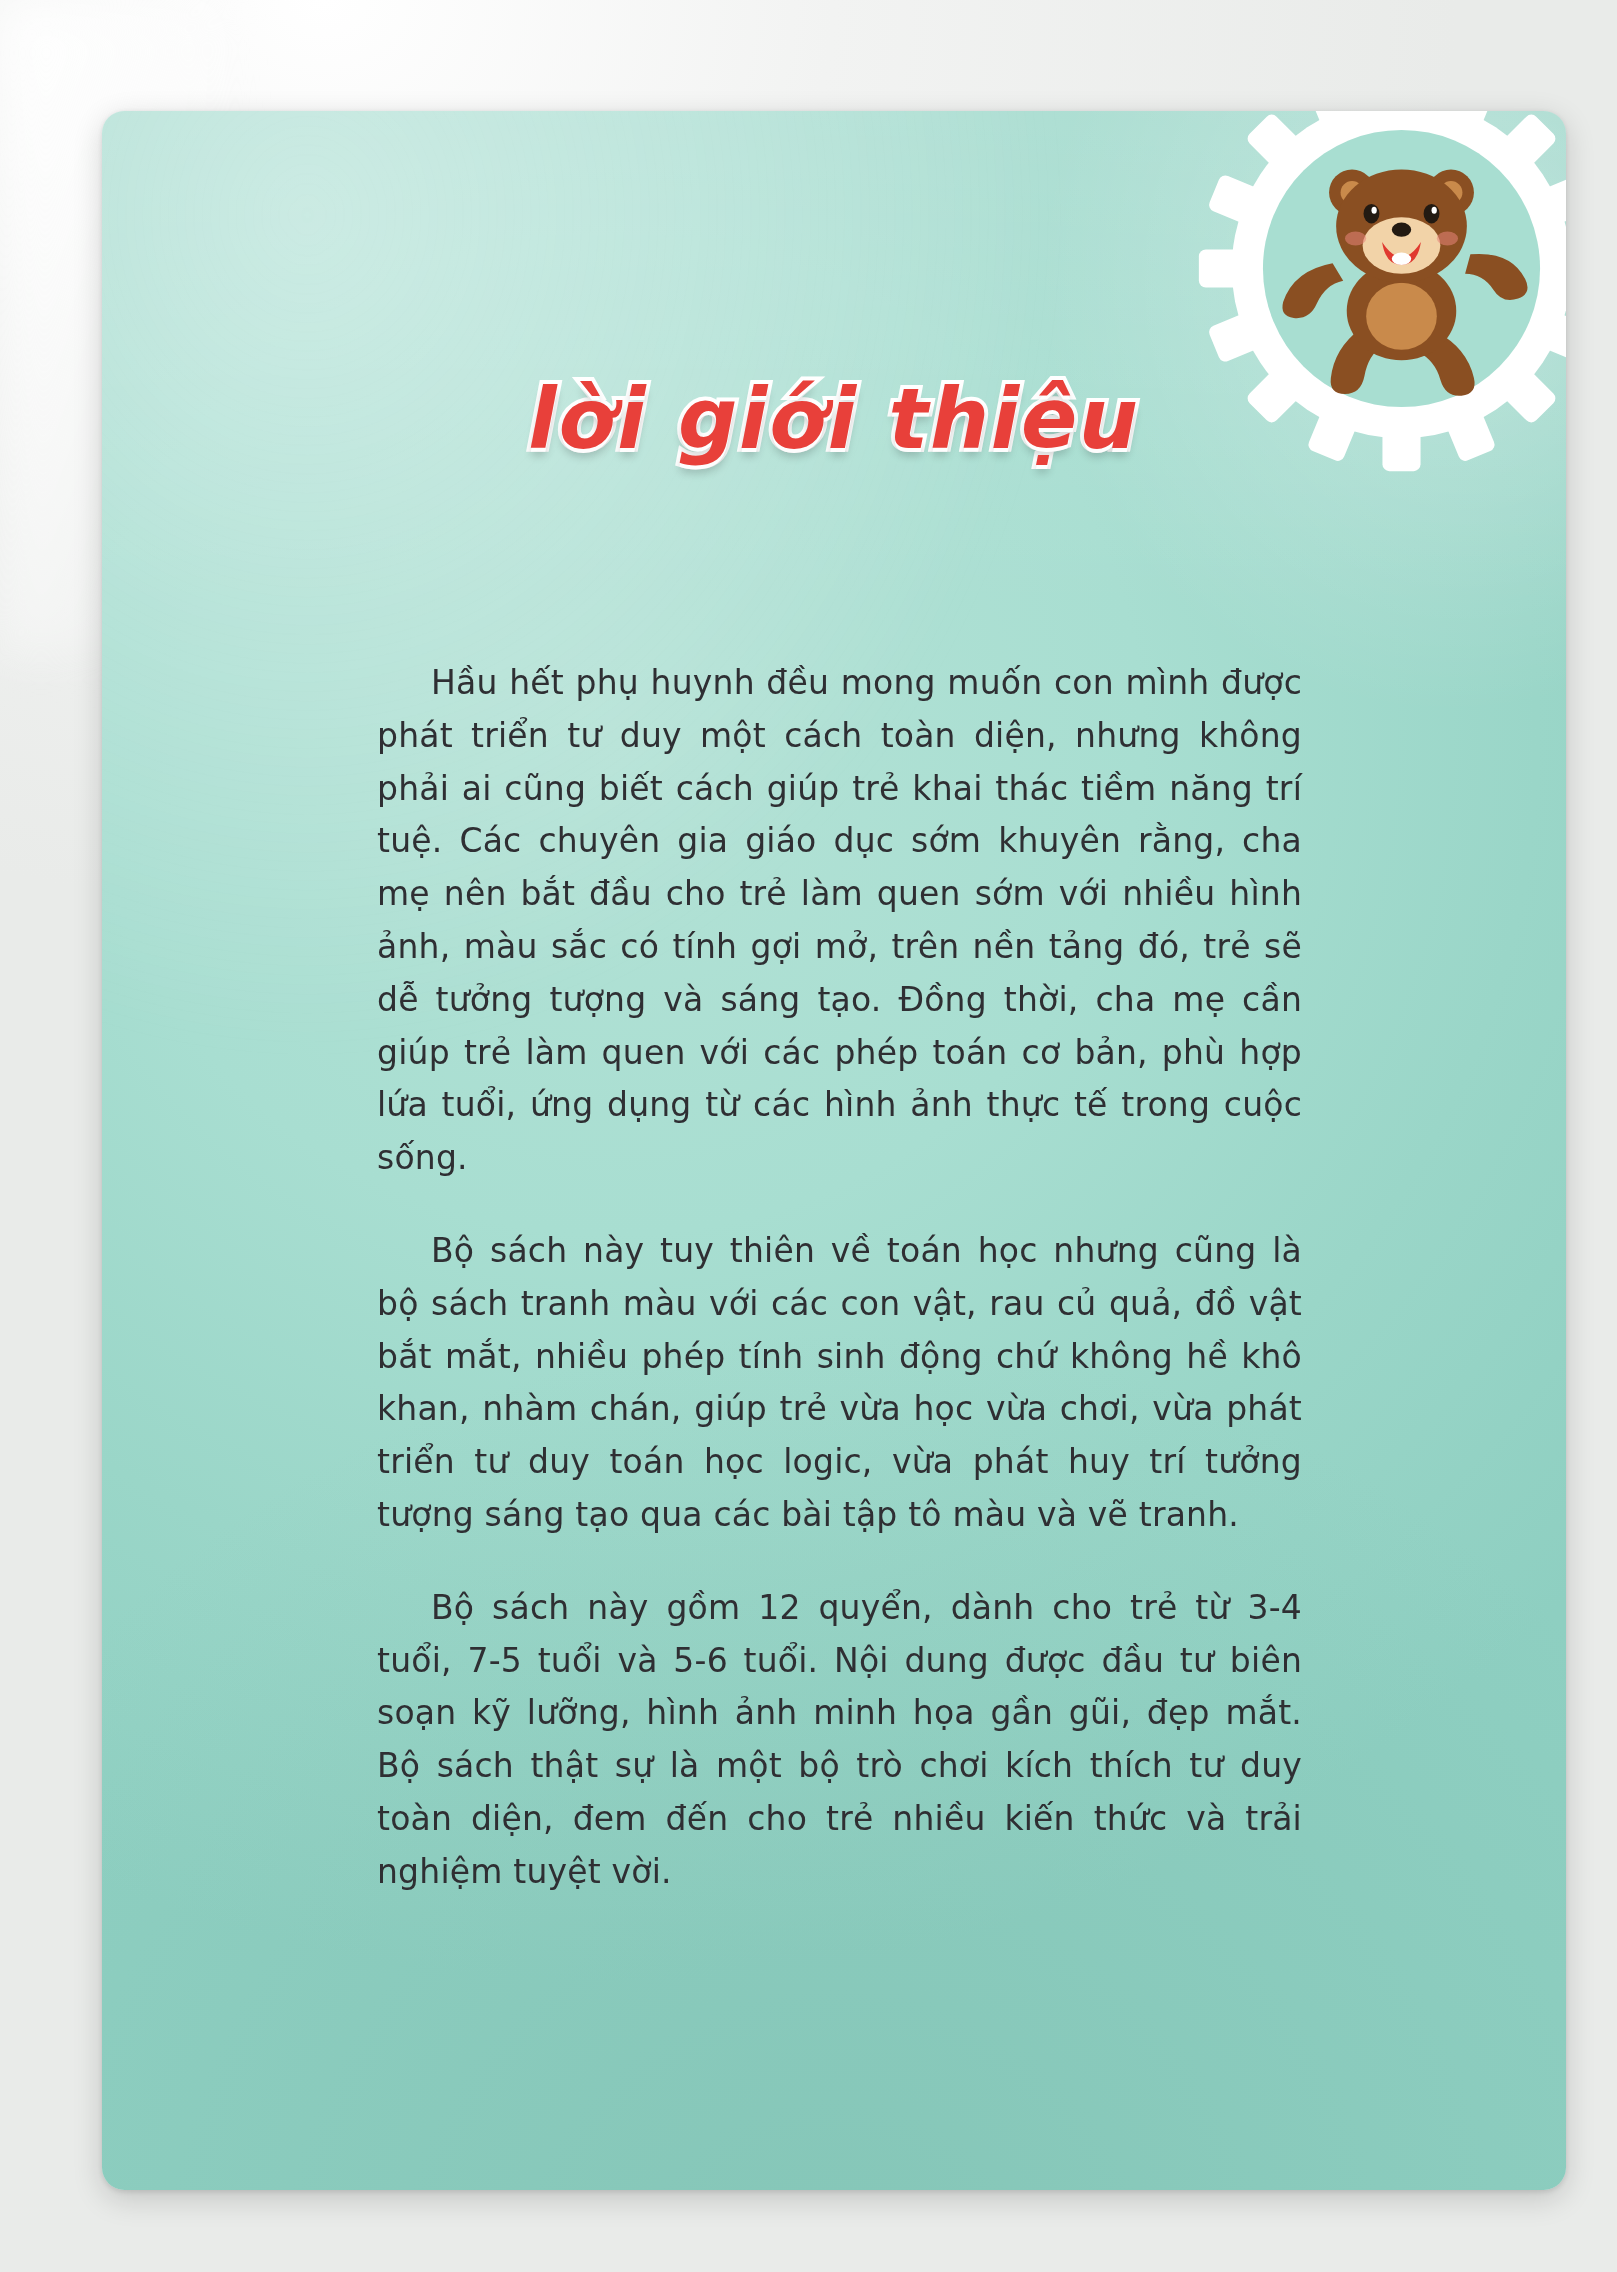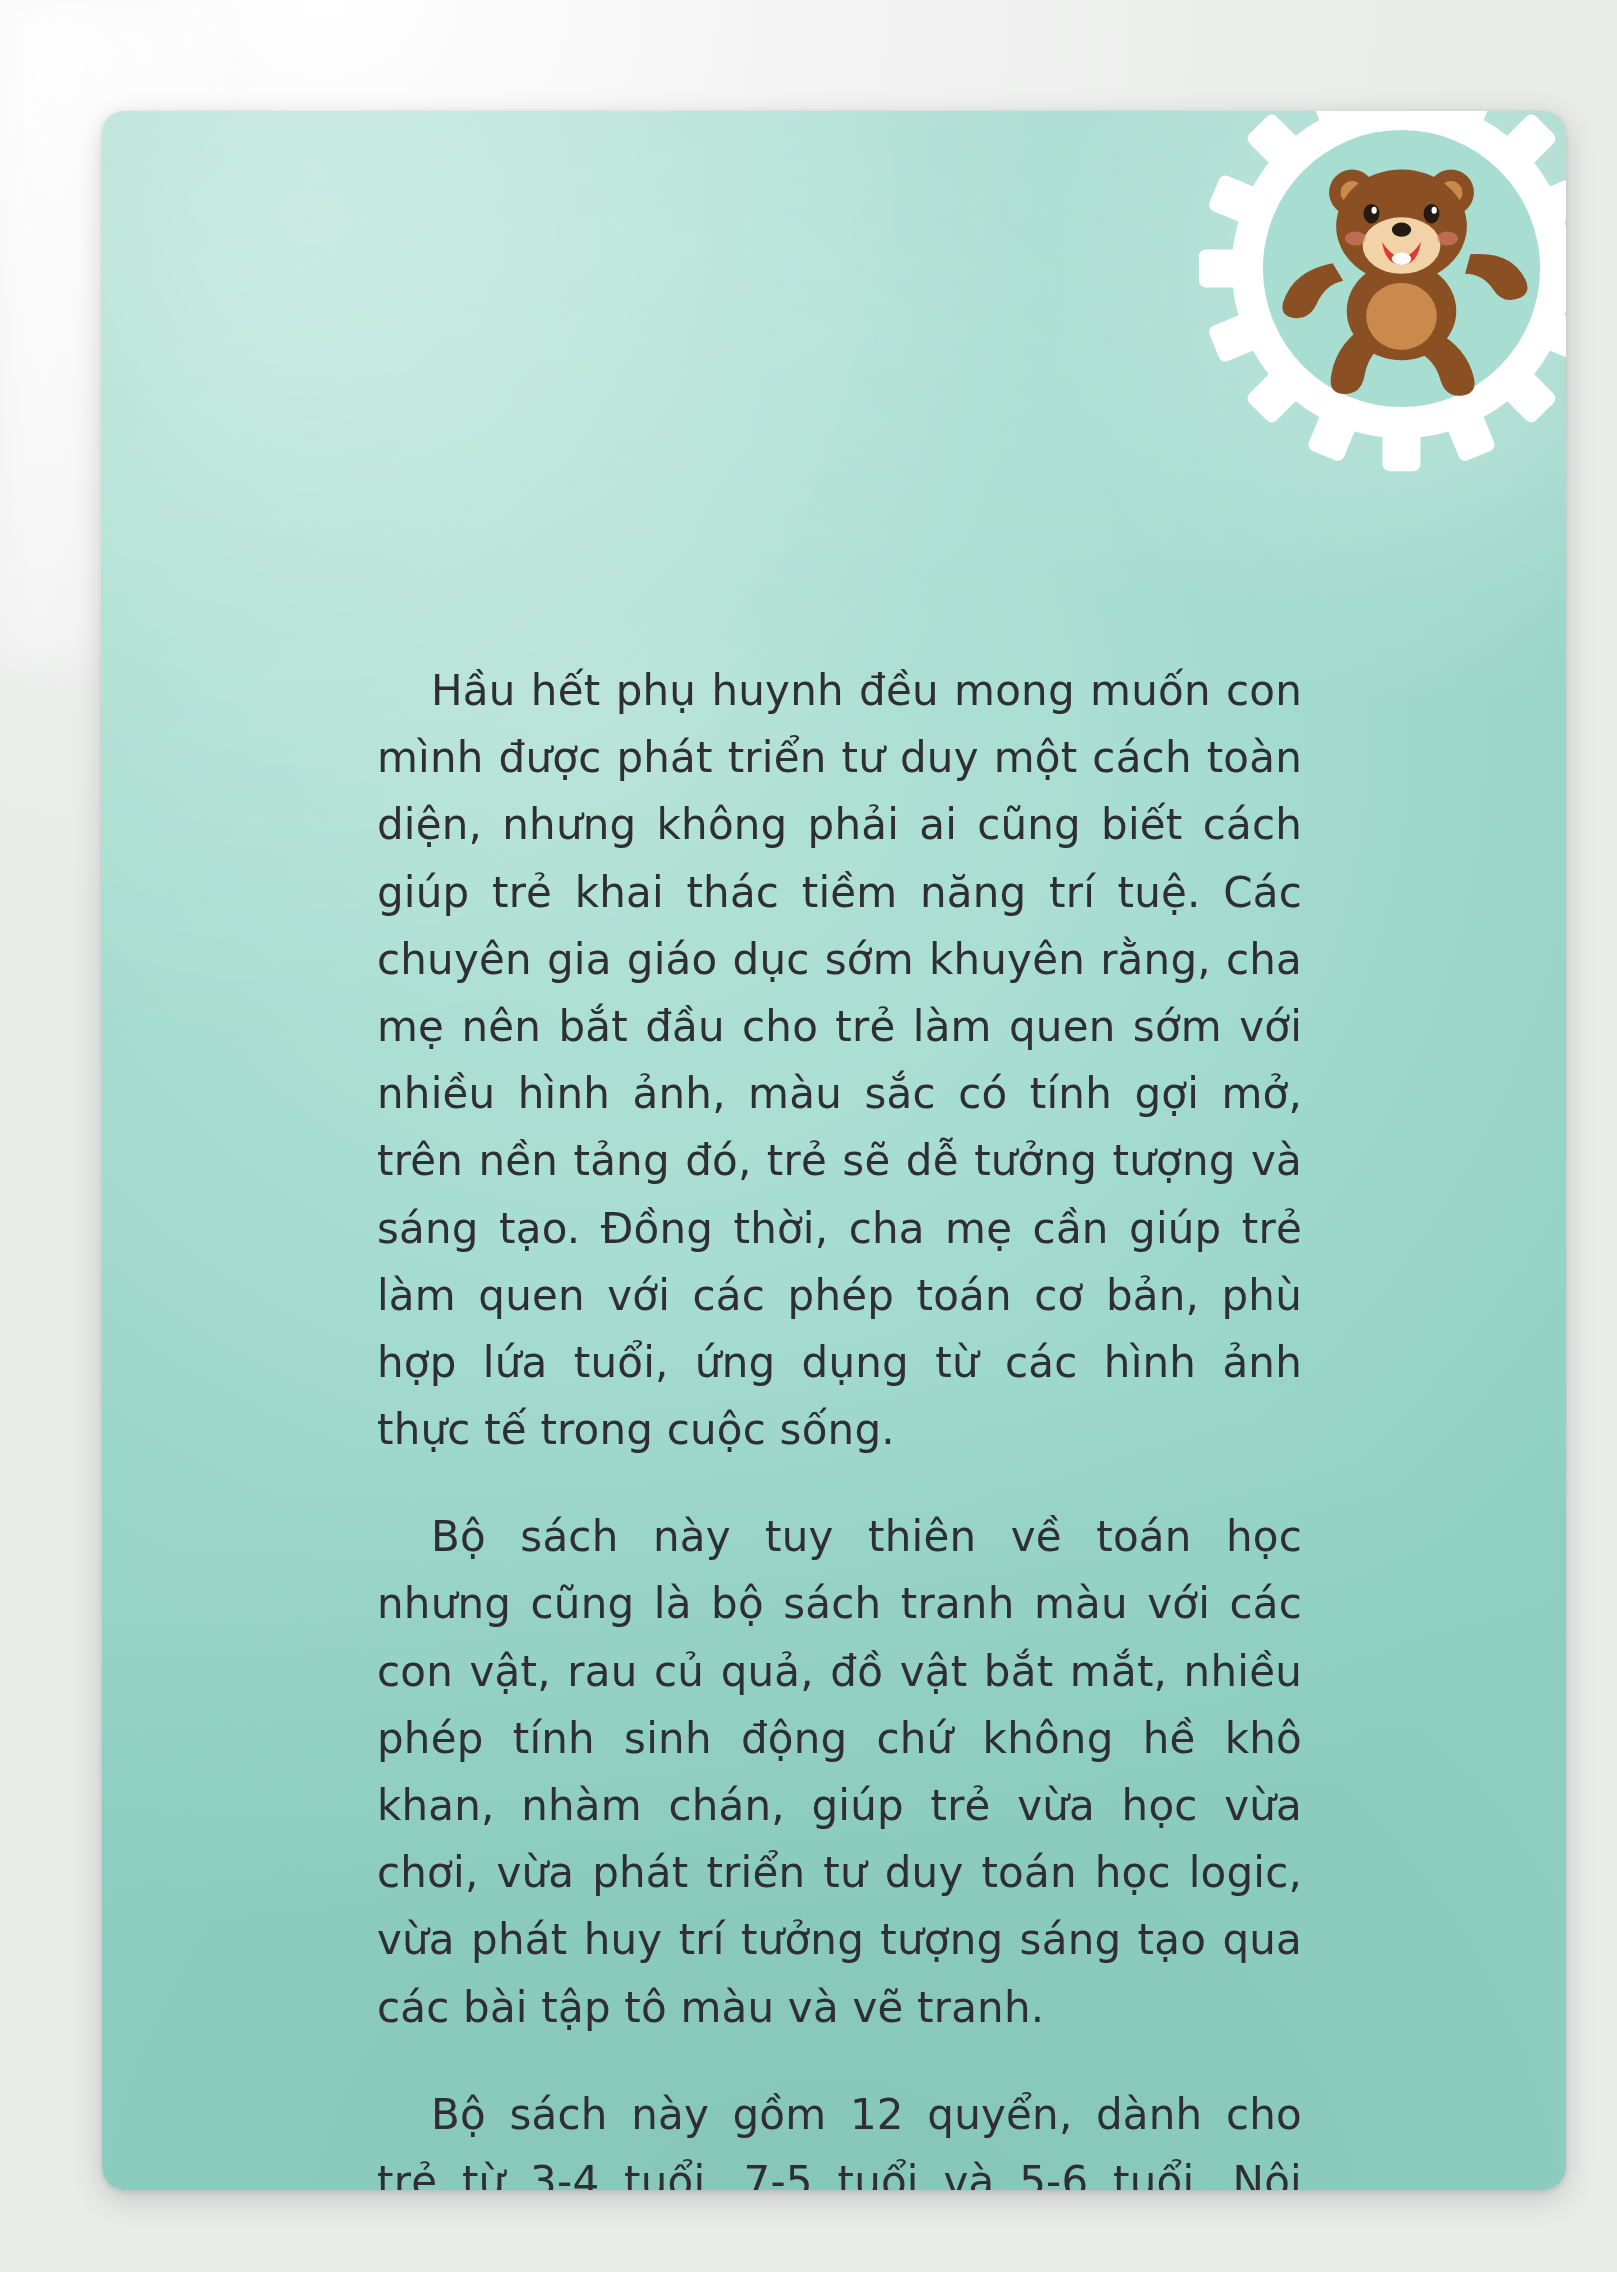--- a/index.html
+++ b/index.html
@@ -104,21 +104,21 @@
     left: 275px;
     top: 546px;
     width: 925px;
   }
   .para {
     margin: 0 0 40px 0;
     text-align: justify;
     text-justify: inter-word;
     text-indent: 54px;
     font-family: "DejaVu Sans", sans-serif;
-    font-size: 42px;
+    font-size: 33px;
     line-height: 1.60;
     color: #2f2f33;
     letter-spacing: 0.2px;
   }
   .para:last-child { margin-bottom: 0; }
 </style>
 </head>
 <body>
 
 <div id="photo-bg"></div>
@@ -186,20 +186,23 @@
         <ellipse cx="52" cy="-34" rx="12" ry="8" fill="#e8857a" opacity="0.55"></ellipse>
 
         <ellipse cx="0" cy="-44" rx="11" ry="8" fill="#231a12"></ellipse>
 
         <path d="M-22 -30 q22 34 44 0 q-4 26 -22 26 q-18 0 -22 -26 z" fill="#e0392f"></path>
         <ellipse cx="0" cy="-11" rx="11" ry="7" fill="#ffffff"></ellipse>
       </g>
     </svg>
   </div>
 
+  <div id="title-wrap">
+    <span id="doc-title">lời giới thiệu</span>
+  </div>
 
   <div id="body-text">
     <p class="para">Hầu hết phụ huynh đều mong muốn con mình được phát triển tư duy một cách toàn diện, nhưng không phải ai cũng biết cách giúp trẻ khai thác tiềm năng trí tuệ. Các chuyên gia giáo dục sớm khuyên rằng, cha mẹ nên bắt đầu cho trẻ làm quen sớm với nhiều hình ảnh, màu sắc có tính gợi mở, trên nền tảng đó, trẻ sẽ dễ tưởng tượng và sáng tạo. Đồng thời, cha mẹ cần giúp trẻ làm quen với các phép toán cơ bản, phù hợp lứa tuổi, ứng dụng từ các hình ảnh thực tế trong cuộc sống.</p>
     <p class="para">Bộ sách này tuy thiên về toán học nhưng cũng là bộ sách tranh màu với các con vật, rau củ quả, đồ vật bắt mắt, nhiều phép tính sinh động chứ không hề khô khan, nhàm chán, giúp trẻ vừa học vừa chơi, vừa phát triển tư duy toán học logic, vừa phát huy trí tưởng tượng sáng tạo qua các bài tập tô màu và vẽ tranh.</p>
     <p class="para">Bộ sách này gồm 12 quyển, dành cho trẻ từ 3-4 tuổi, 7-5 tuổi và 5-6 tuổi. Nội dung được đầu tư biên soạn kỹ lưỡng, hình ảnh minh họa gần gũi, đẹp mắt. Bộ sách thật sự là một bộ trò chơi kích thích tư duy toàn diện, đem đến cho trẻ nhiều kiến thức và trải nghiệm tuyệt vời.</p>
   </div>
 
 </div>
 
 

